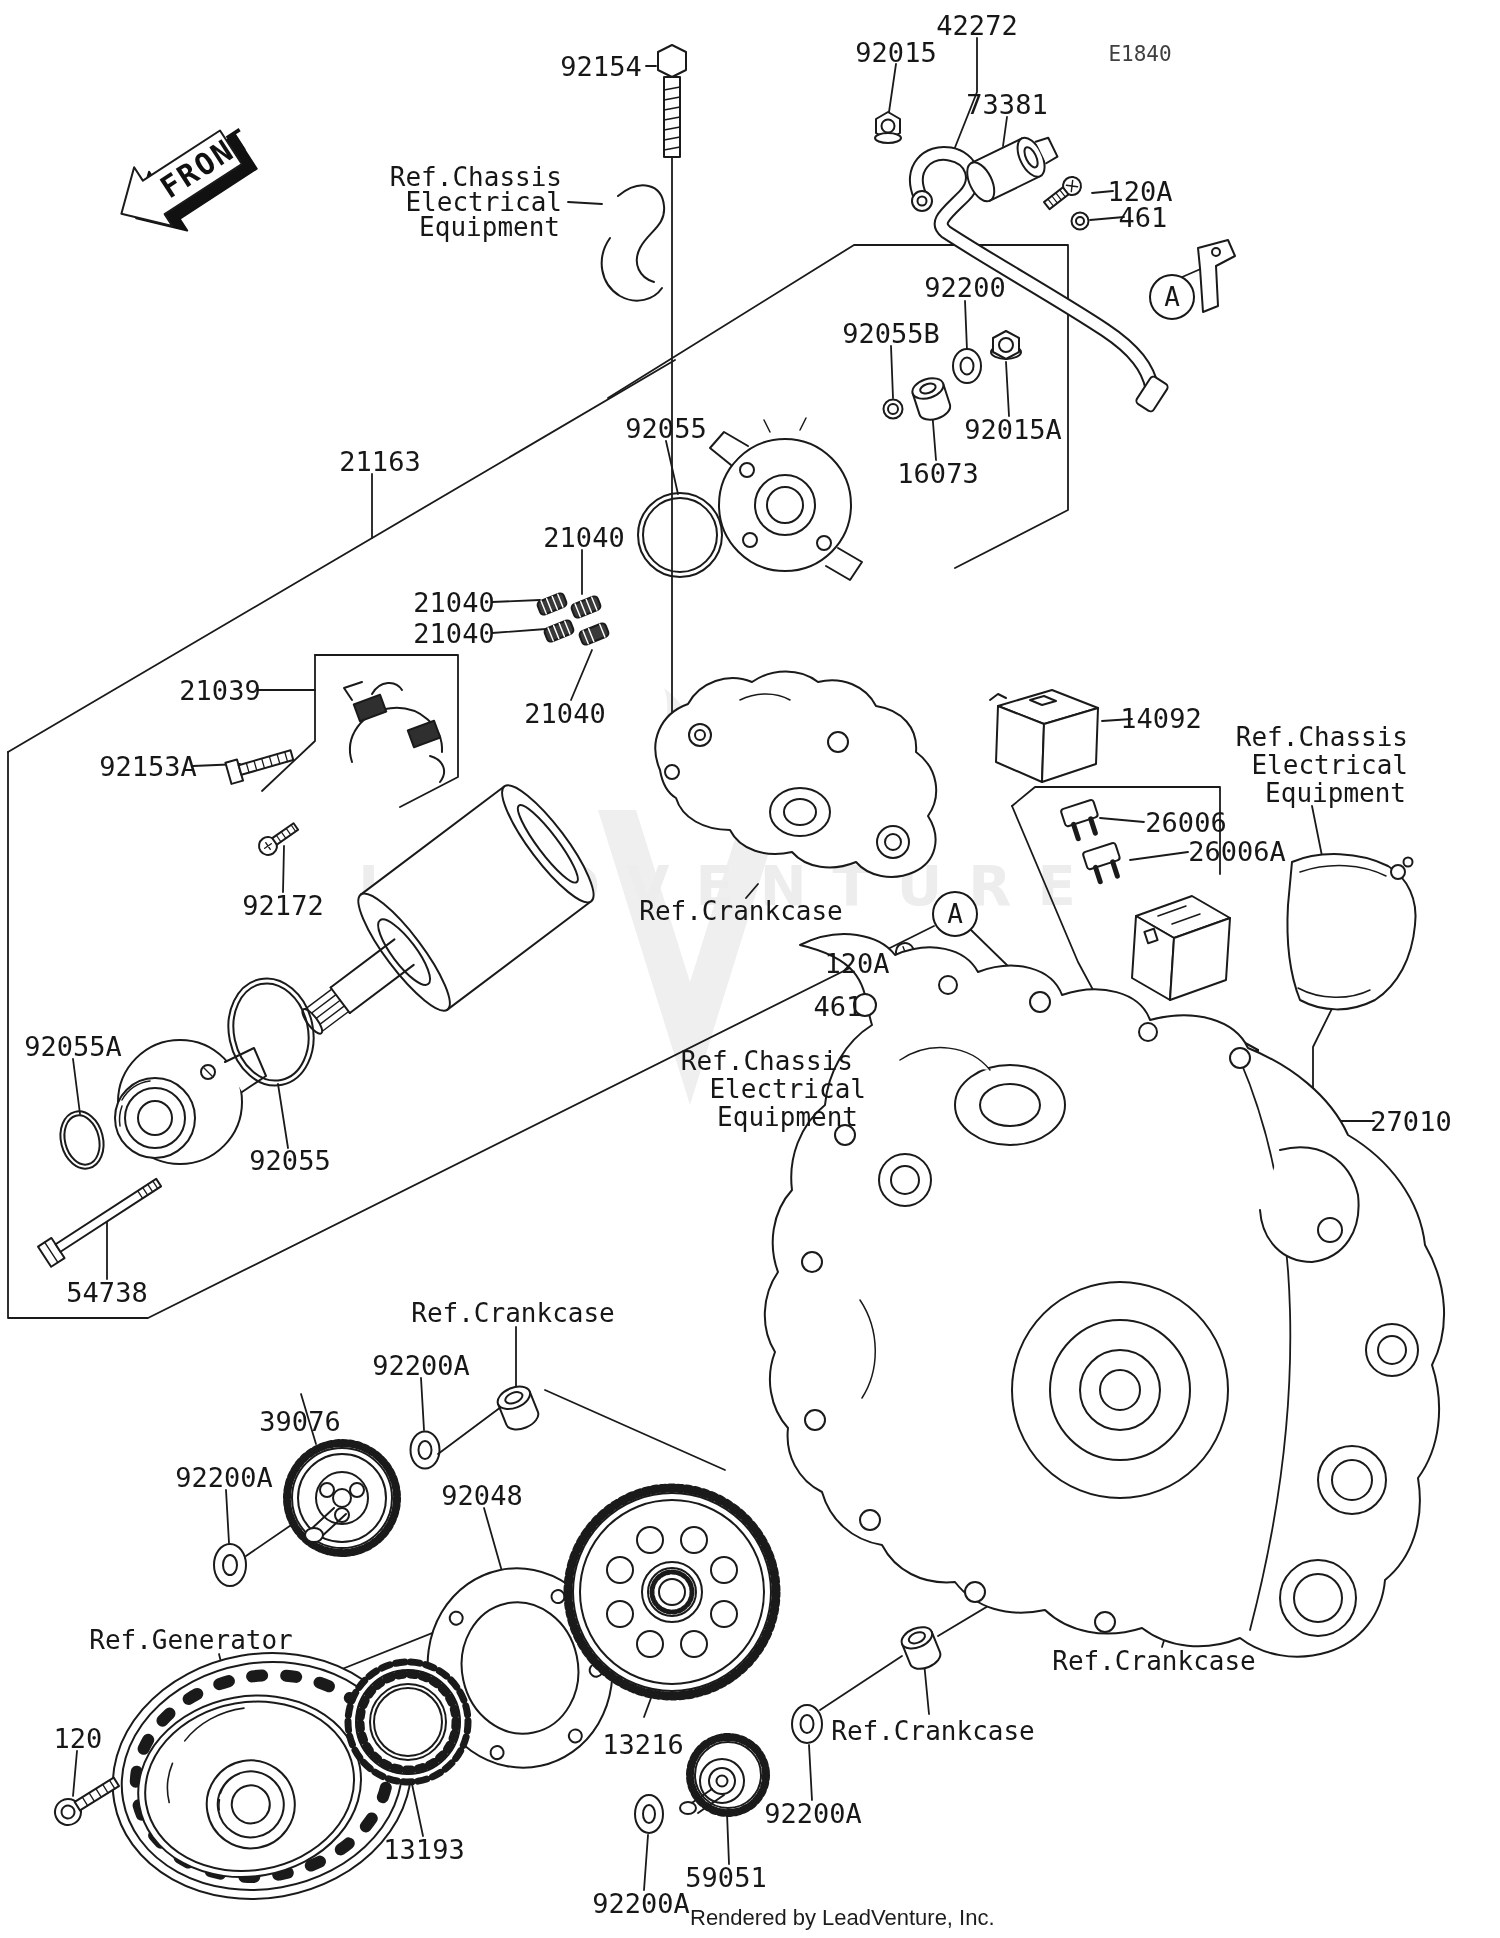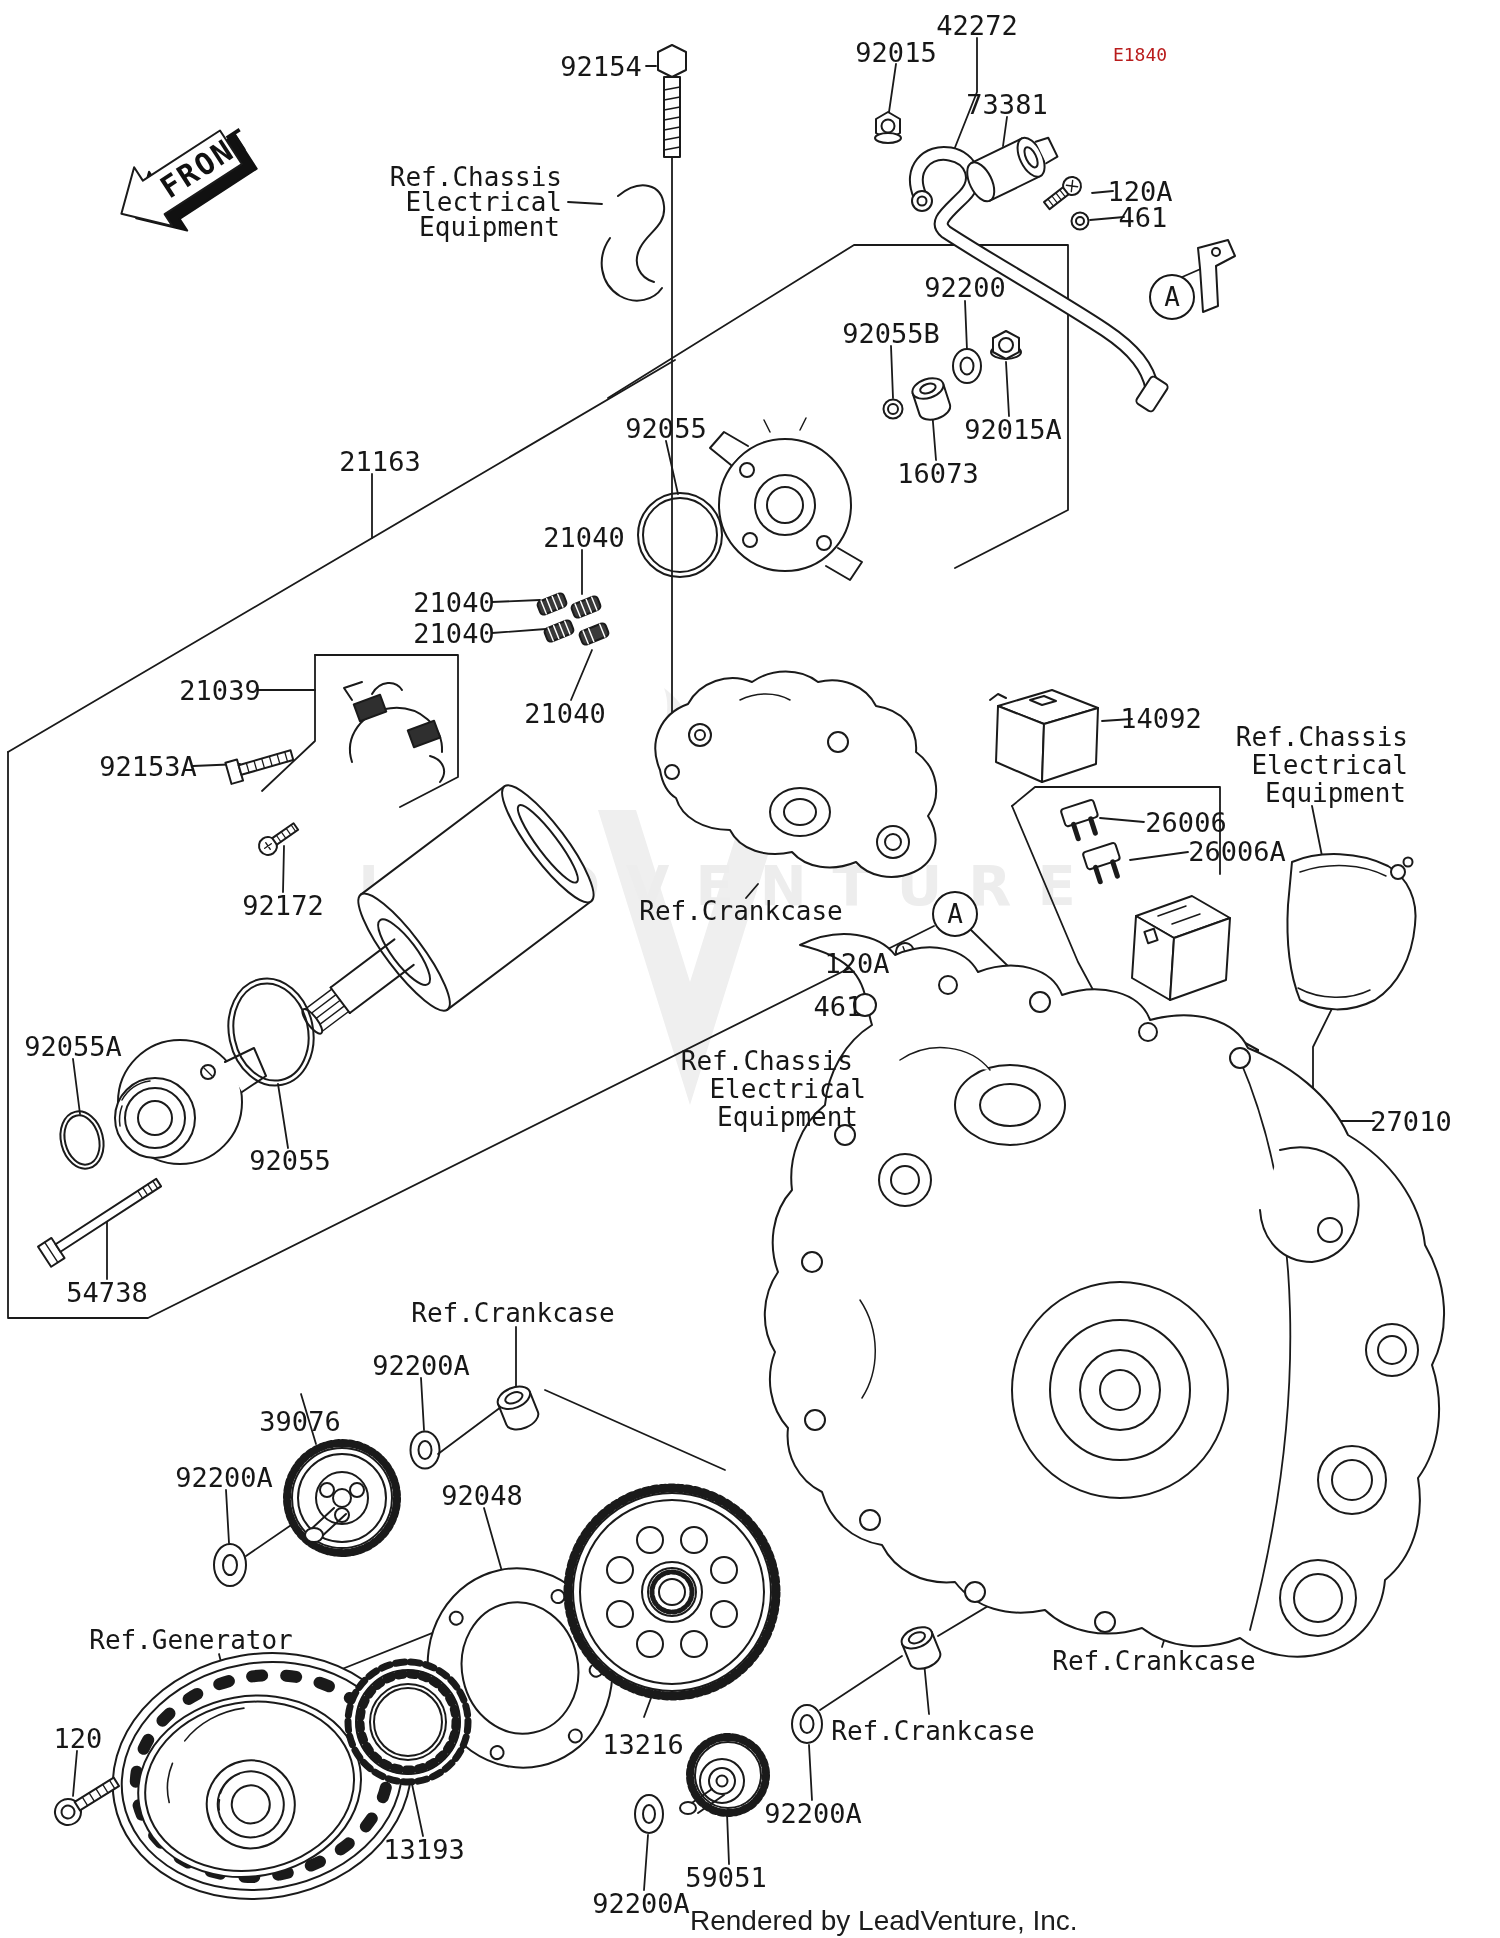--- a/index.html
+++ b/index.html
@@ -8,23 +8,23 @@
   svg.art{position:absolute;left:0;top:0;z-index:1;}
   .labels{position:absolute;left:0;top:0;width:100%;height:100%;z-index:2;pointer-events:none;}
   .callout{position:absolute;white-space:nowrap;color:#171717;}
   .part{font-size:27px;letter-spacing:0px;}
   .ref{font-size:26px;}
   .align-center{transform:translate(-50%,-50%);}
   .align-right{transform:translate(-100%,-50%);}
   .marker{width:42px;height:42px;border:2.5px solid #171717;border-radius:50%;
           display:flex;align-items:center;justify-content:center;font-size:26px;
           background:#fff;transform:translate(-50%,-50%);}
-  .pagecode{position:absolute;font-size:18px;color:#b91c1c;transform:translate(-50%,-50%);}
+  .pagecode{position:absolute;font-size:21px;color:#404040;transform:translate(-50%,-50%);}
   .footer{position:absolute;left:690px;top:1905px;z-index:3;
-          font-family:"Liberation Sans",sans-serif;font-size:28px;color:#1c1c1c;}
+          font-family:"Liberation Sans",sans-serif;font-size:22px;color:#1c1c1c;}
 </style>
 </head>
 <body>
 
 <div class="stage">
 
 <svg class="art" width="1500" height="1938" viewBox="0 0 1500 1938" stroke="#1a1a1a" stroke-width="2" fill="none" stroke-linecap="round" stroke-linejoin="round">
 
   <g stroke="none" fill="#efefef">
     <path d="M668,782 C650,742 676,720 664,688 C696,712 706,752 686,782 Z"></path>

